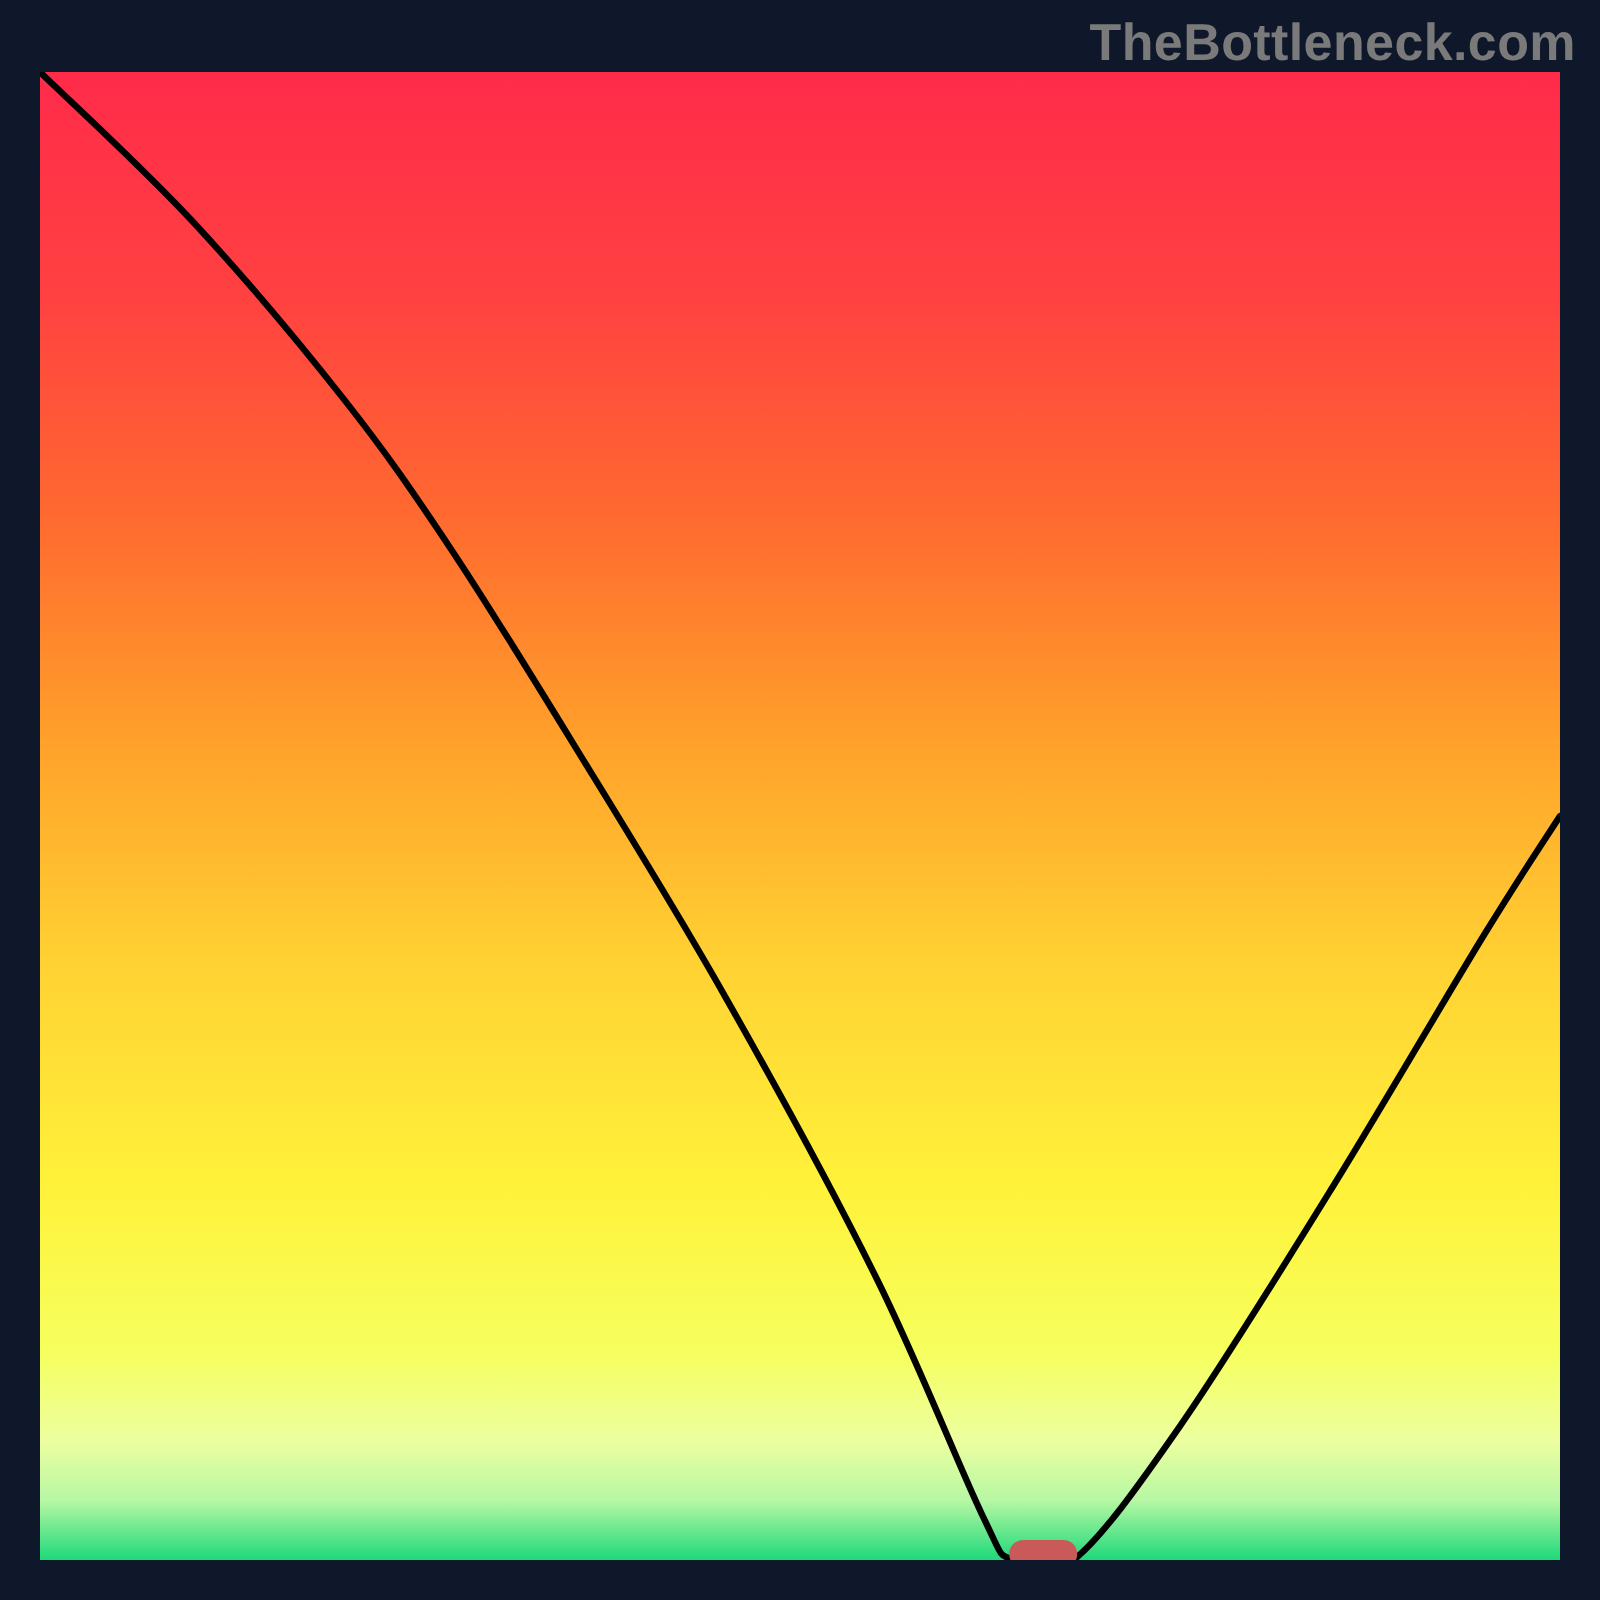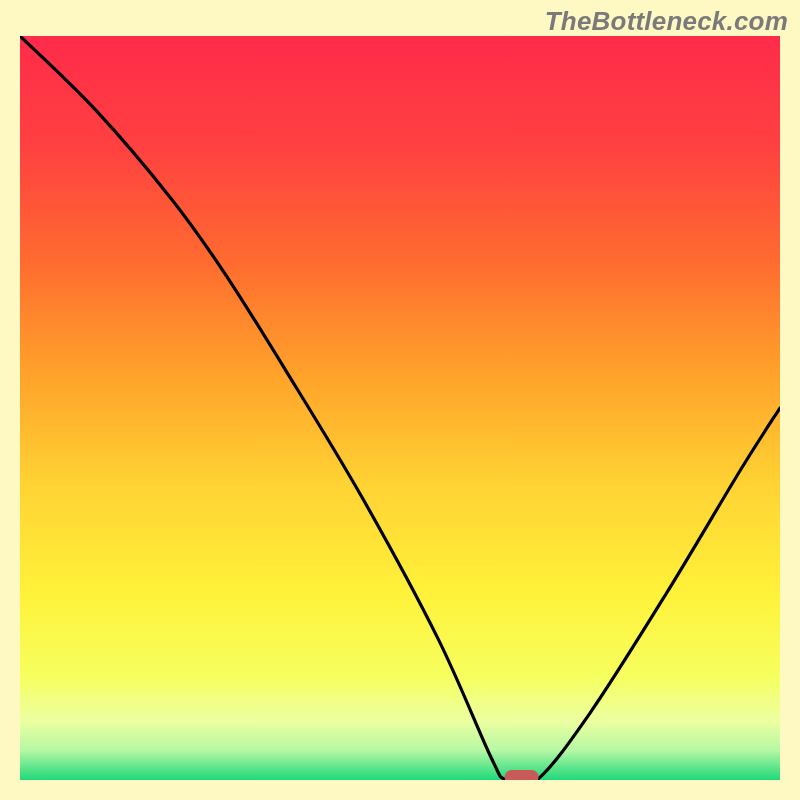--- a/index.html
+++ b/index.html
@@ -9,22 +9,21 @@
     height: 800px;
     background: #000;
     overflow: hidden;
   }
   .frame {
     position: absolute;
     left: 0;
     top: 0;
     width: 800px;
     height: 800px;
-    background: #fef9c3;
-    font-style: italic;
+    background: #0f172a;
   }
   .watermark {
     position: absolute;
     top: 6px;
     right: 12px;
     font-family: Arial, Helvetica, sans-serif;
     font-size: 26px;
     font-weight: 600;
     color: #7a7a7a;
     letter-spacing: 0.2px;

